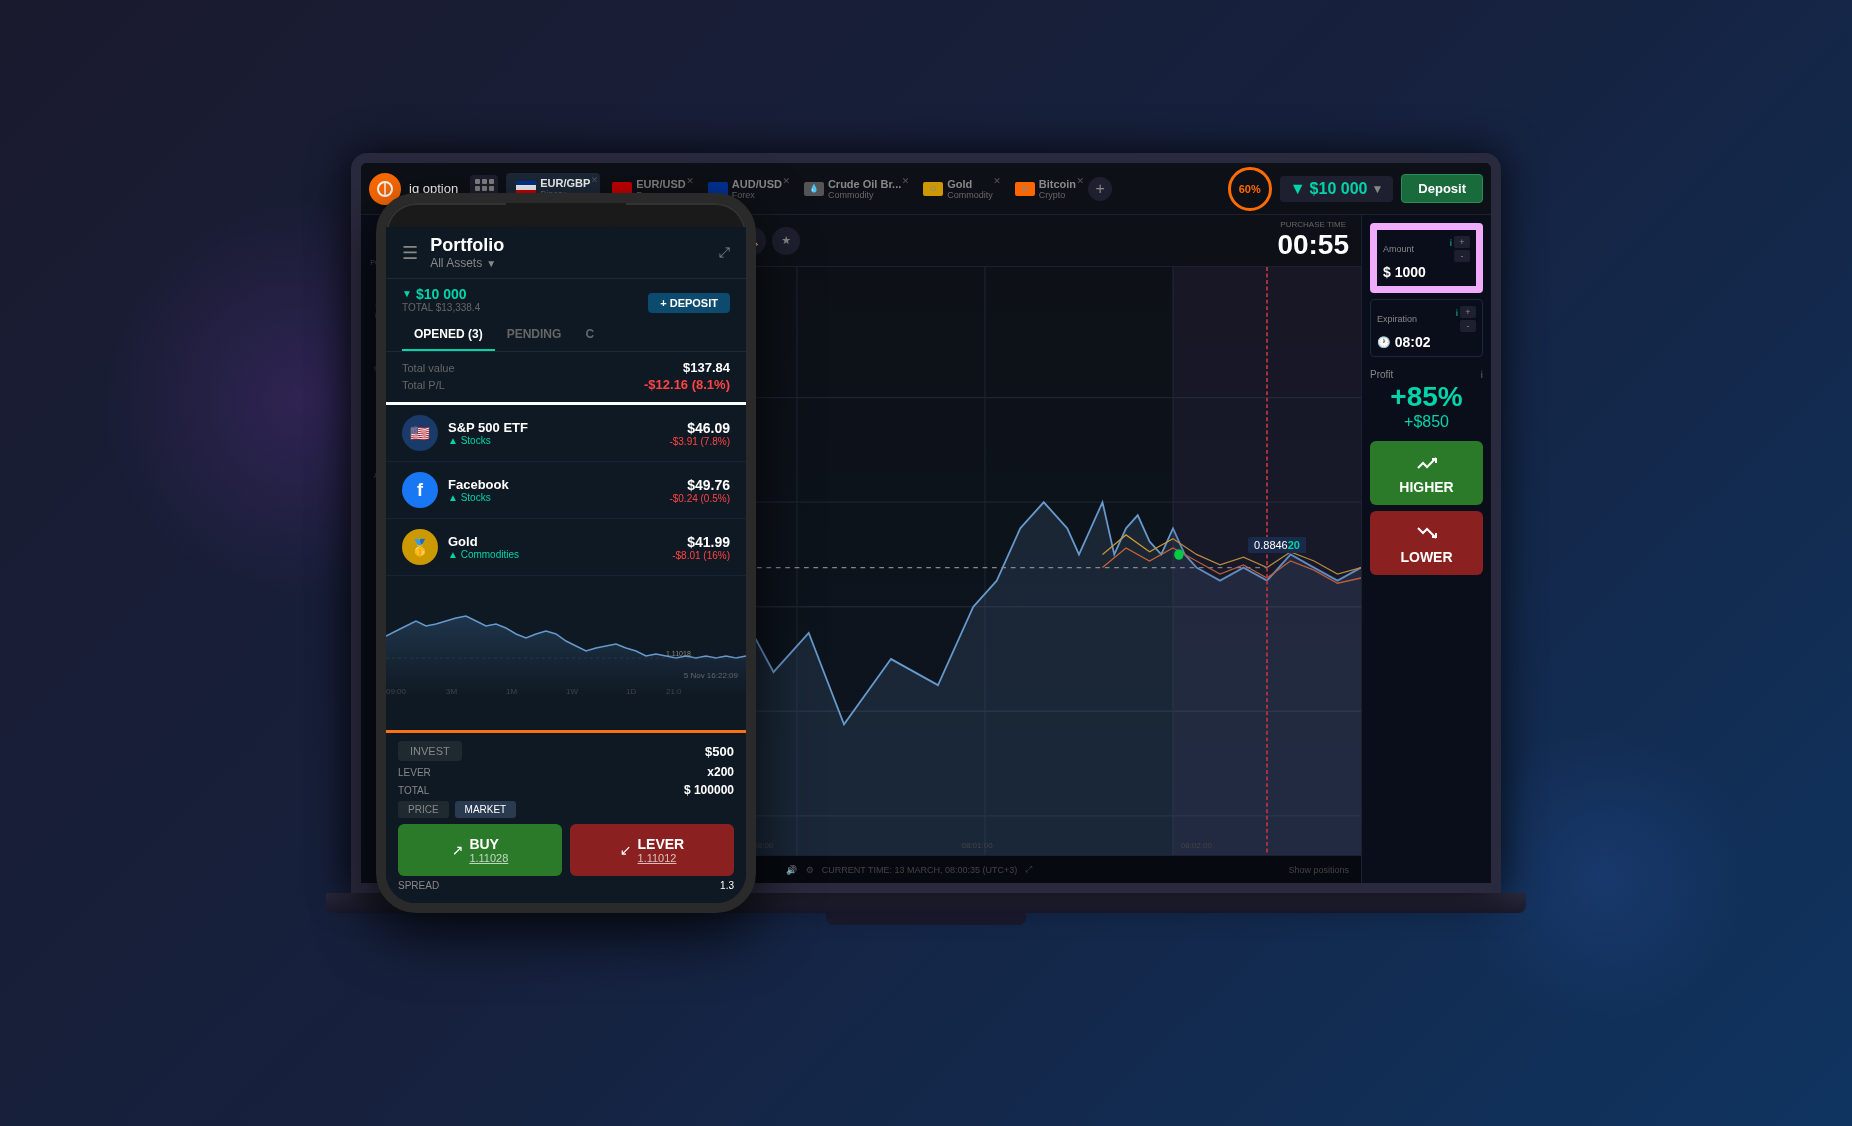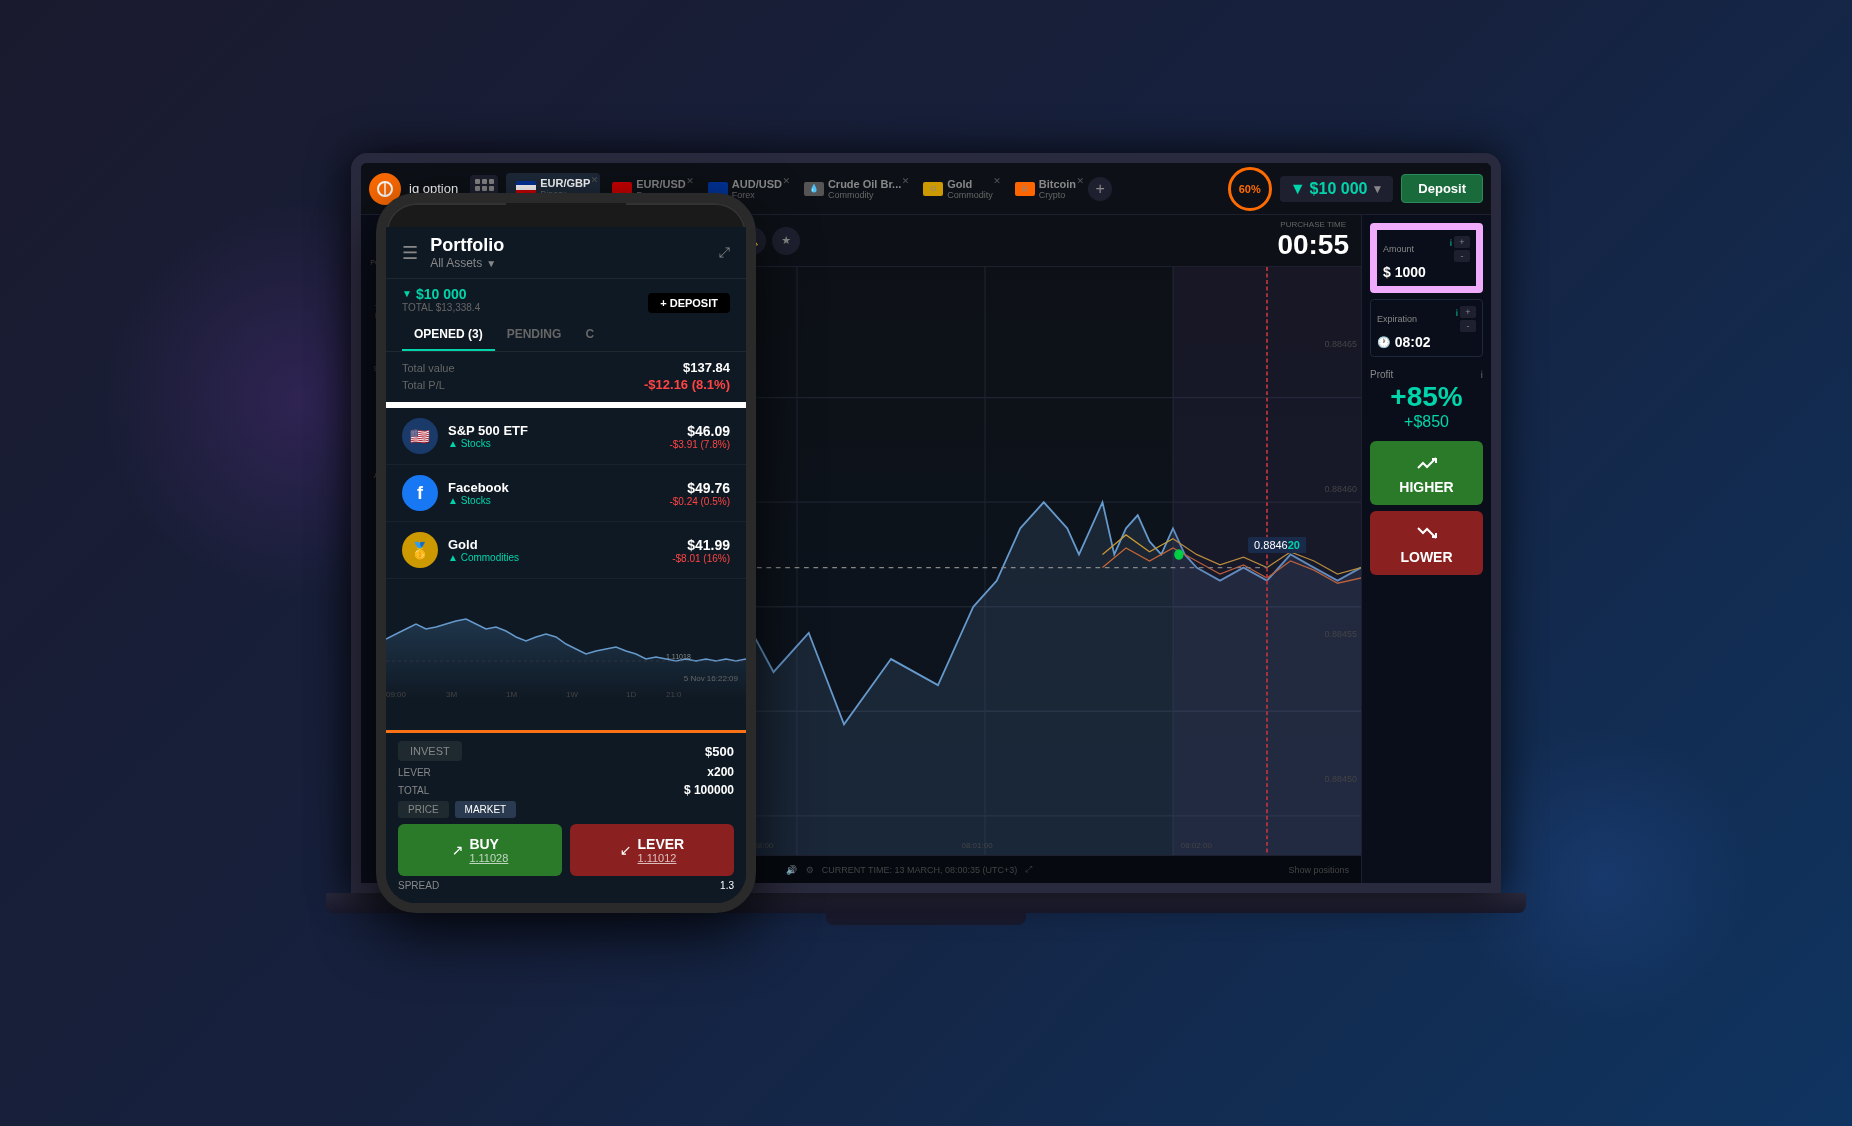--- a/index.html
+++ b/index.html
@@ -510,21 +510,21 @@
       background: #0f1923;
       padding: 6px 16px;
       display: flex;
       align-items: center;
       justify-content: space-between;
       flex-shrink: 0;
     }
     .phone-balance-amount { color: #00d4aa; font-size: 14px; font-weight: bold; }
     .phone-balance-label { color: #666; font-size: 10px; }
     .deposit-phone-btn {
-      background: #000000;
+      background: #0c4a6e;
       color: #fff;
       padding: 4px 12px;
       border-radius: 4px;
       font-size: 11px;
       font-weight: bold;
       margin-top: 8px;
     }
 
     
     .phone-tabs {
@@ -541,21 +541,21 @@
       cursor: pointer;
     }
     .phone-tab.active {
       color: #fff;
       border-bottom: 2px solid #00d4aa;
     }
 
     
     .phone-totals {
       padding: 8px 16px;
-      border-bottom: 6px solid #ffffff;
+      border-bottom: 3px solid #ffffff;
       flex-shrink: 0;
     }
     .total-row {
       display: flex;
       justify-content: space-between;
       align-items: center;
       margin-bottom: 2px;
     }
     .total-label { color: #666; font-size: 11px; }
     .total-value { color: #fff; font-size: 13px; font-weight: bold; }
@@ -933,26 +933,20 @@
               </svg>
 
               <div class="lower-label">LOWER</div>
               <div class="lower-percent">81%</div>
 
               <div style="position:absolute; right:55px; top:46%; background:#1a2a4a; color:#fff; font-size:11px; padding:2px 6px; border-radius:2px 0 0 2px; display:flex; align-items:center;">
                 <span>0.8846</span>
                   <span style="color:#00d4aa; font-weight:bold;">20</span>
               </div>
 
-              <div class="chart-right-prices">
-                <div class="chart-price-tick">0.88465</div>
-                <div class="chart-price-tick">0.88460</div>
-                <div class="chart-price-tick">0.88455</div>
-                <div class="chart-price-tick">0.88450</div>
-              </div>
 
               <div class="time-axis">
                 <span class="time-tick">07:55</span>
                 <span class="time-tick">08:00</span>
                 <span class="time-tick">08:01:00</span>
                 <span class="time-tick">08:02:00</span>
               </div>
 
               <div class="market-analysis-label">MARKET ANALYSIS</div>
             </div>

